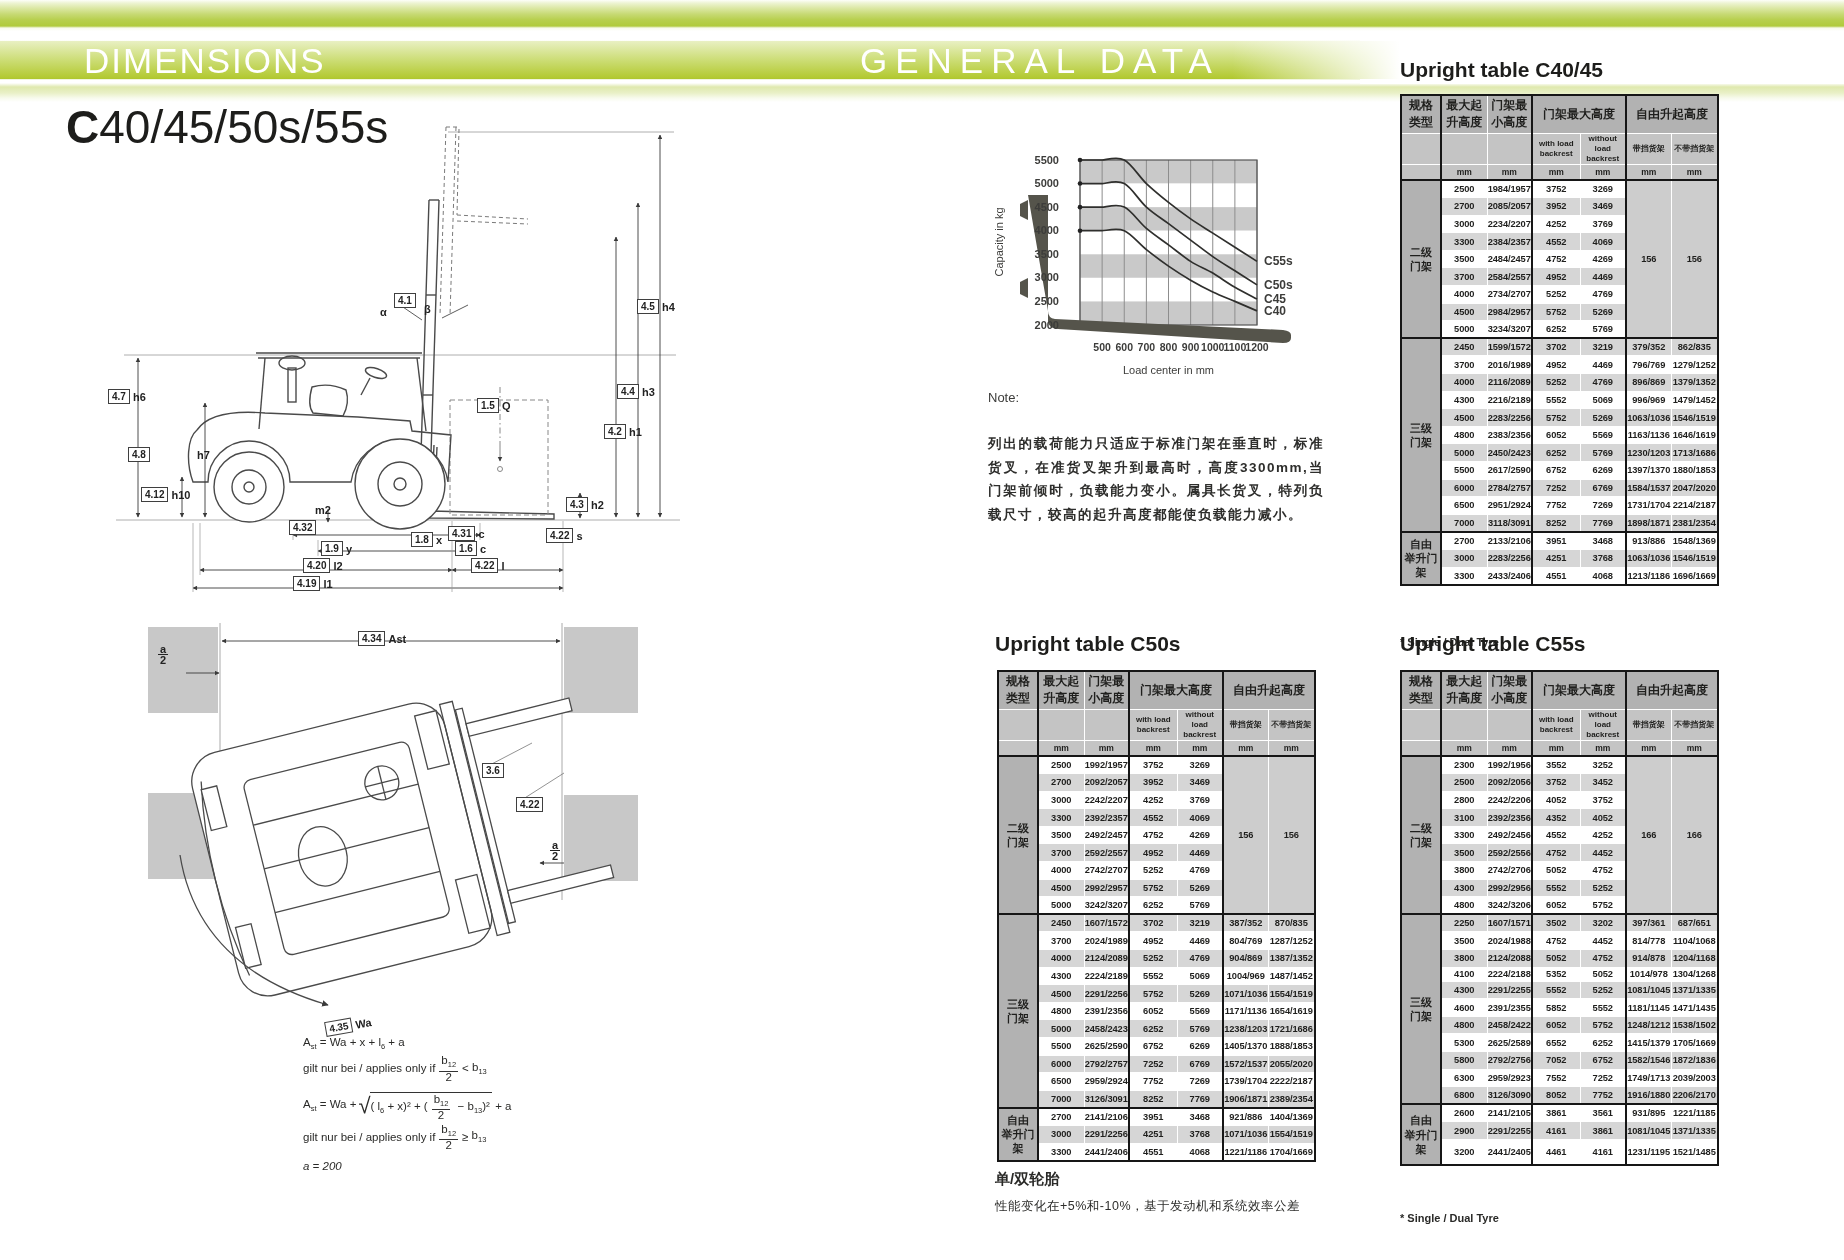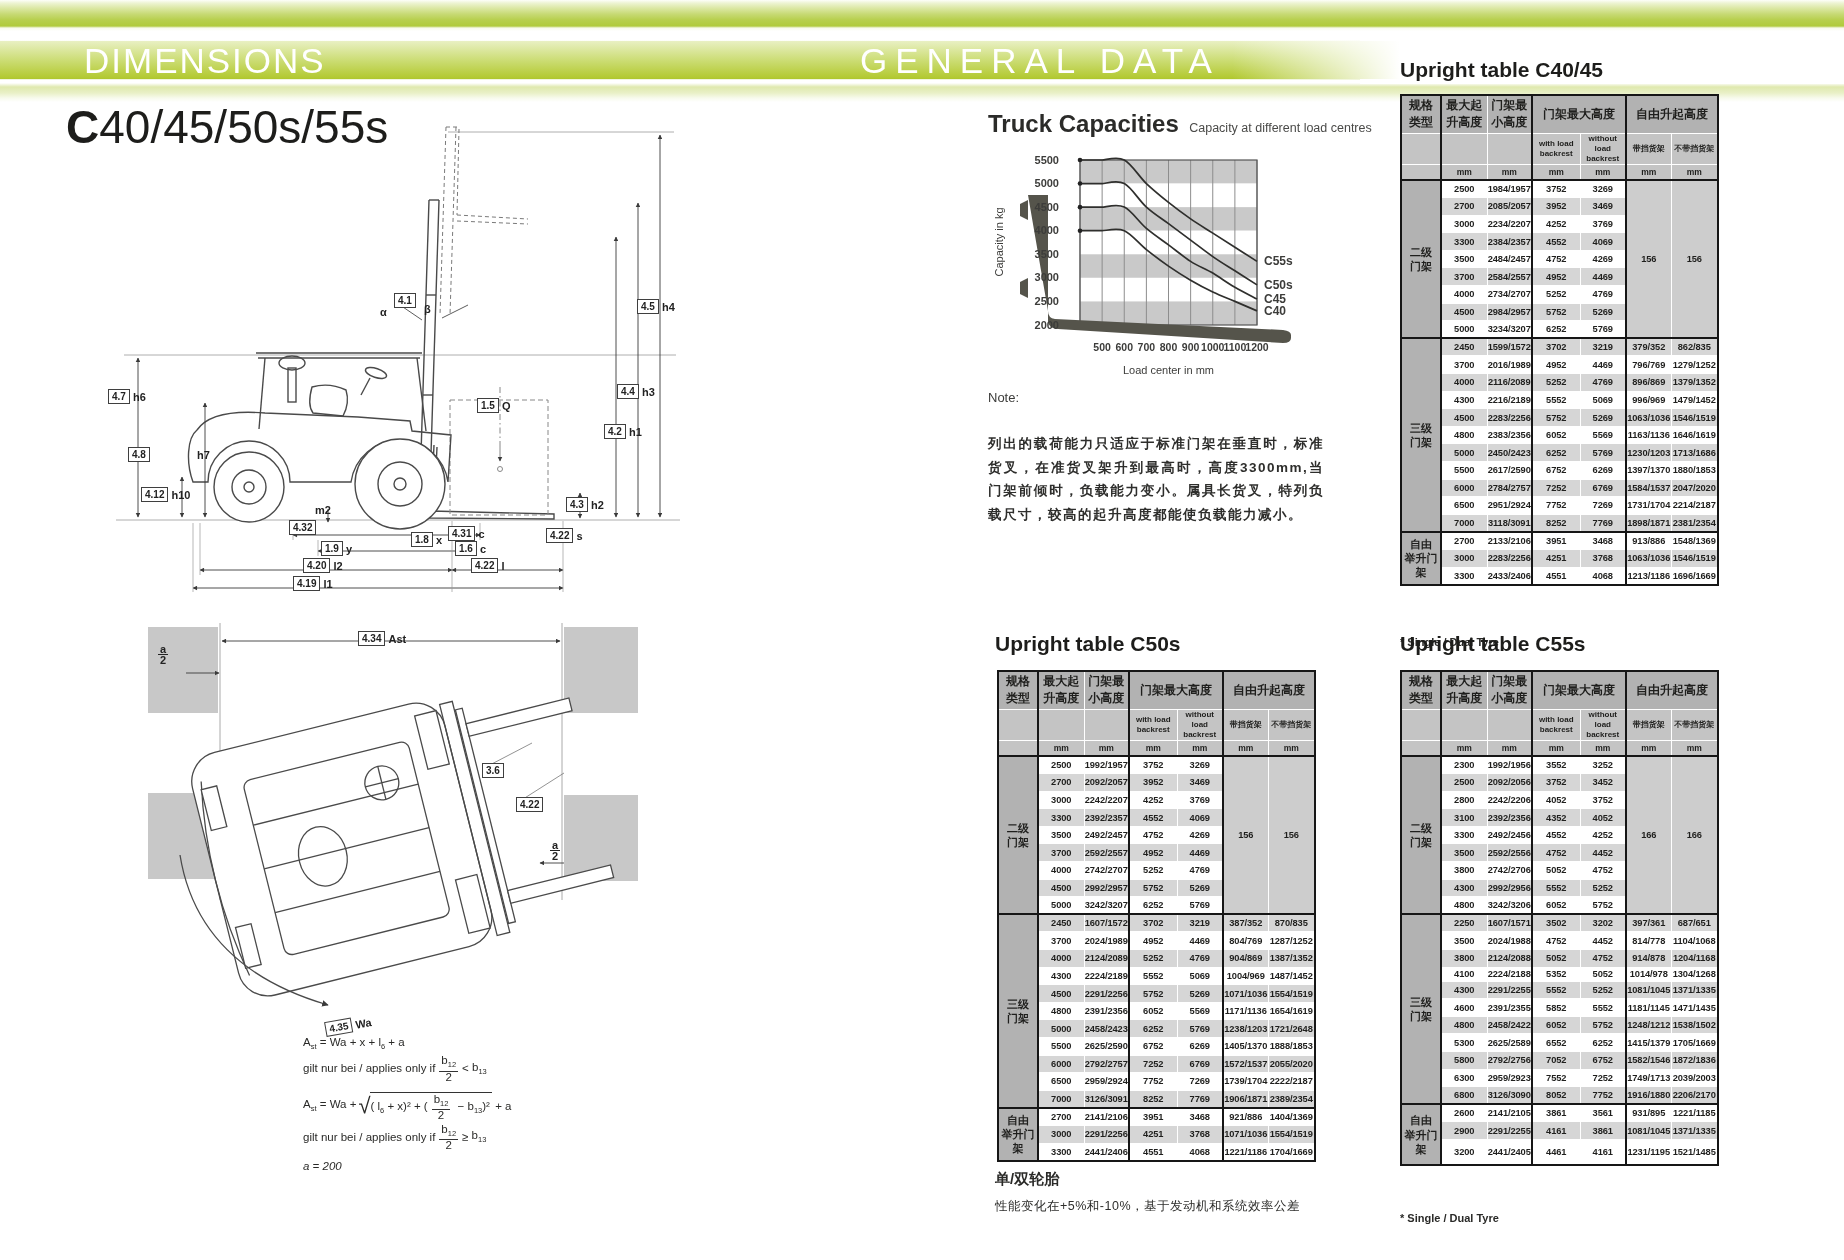--- a/index.html
+++ b/index.html
@@ -251,24 +251,20 @@
       <span>&nbsp;<span>+ a</span></span>
     </div>
     <div class="f-cond">
       <span>gilt nur bei / applies only if</span>
       <span class="ffrac"><span class="fn"><span>b</span><sub>12</sub></span><span>2</span></span>
       <span>≥</span>&nbsp;<span><span>b</span><sub>13</sub></span>
     </div>
     <div class="f-a200">a = 200</div>
   </div>
 
-  <div class="cap-head">
-    <span class="cap-title">Truck Capacities</span>
-    <span class="cap-sub">Capacity at different load centres</span>
-  </div>
   <div class="chart-wrap">
     <svg id="cap-chart" width="330" height="252" viewBox="0 0 330 252">
         <rect x="87" y="24" width="177" height="23.571428571428573" fill="#c9c9c9"></rect>
         <rect x="87" y="47.57142857142857" width="177" height="23.571428571428573" fill="#ffffff"></rect>
         <rect x="87" y="71.14285714285714" width="177" height="23.571428571428573" fill="#c9c9c9"></rect>
         <rect x="87" y="94.71428571428572" width="177" height="23.571428571428573" fill="#ffffff"></rect>
         <rect x="87" y="118.28571428571429" width="177" height="23.571428571428573" fill="#c9c9c9"></rect>
         <rect x="87" y="141.85714285714286" width="177" height="23.571428571428573" fill="#ffffff"></rect>
         <rect x="87" y="165.42857142857144" width="177" height="23.571428571428573" fill="#c9c9c9"></rect>
         <line x1="87" y1="24" x2="87" y2="189" stroke="#8d8d8d" stroke-width="1"></line>
@@ -695,21 +691,21 @@
             <td class="d lite vr pre">5569</td>
             <td class="d lite pre">1171/1136</td>
             <td class="d lite pre">1654/1619</td>
           </tr>
           <tr style="height: 17.6px;">
             <td class="d alt pre">5000</td>
             <td class="d alt vr pre">2458/2423</td>
             <td class="d alt pre">6252</td>
             <td class="d alt vr pre">5769</td>
             <td class="d alt pre">1238/1203</td>
-            <td class="d alt pre">1721/2648</td>
+            <td class="d alt pre">1721/1686</td>
           </tr>
           <tr style="height: 17.6px;">
             <td class="d lite pre">5500</td>
             <td class="d lite vr pre">2625/2590</td>
             <td class="d lite pre">6752</td>
             <td class="d lite vr pre">6269</td>
             <td class="d lite pre">1405/1370</td>
             <td class="d lite pre">1888/1853</td>
           </tr>
           <tr style="height: 17.6px;">

